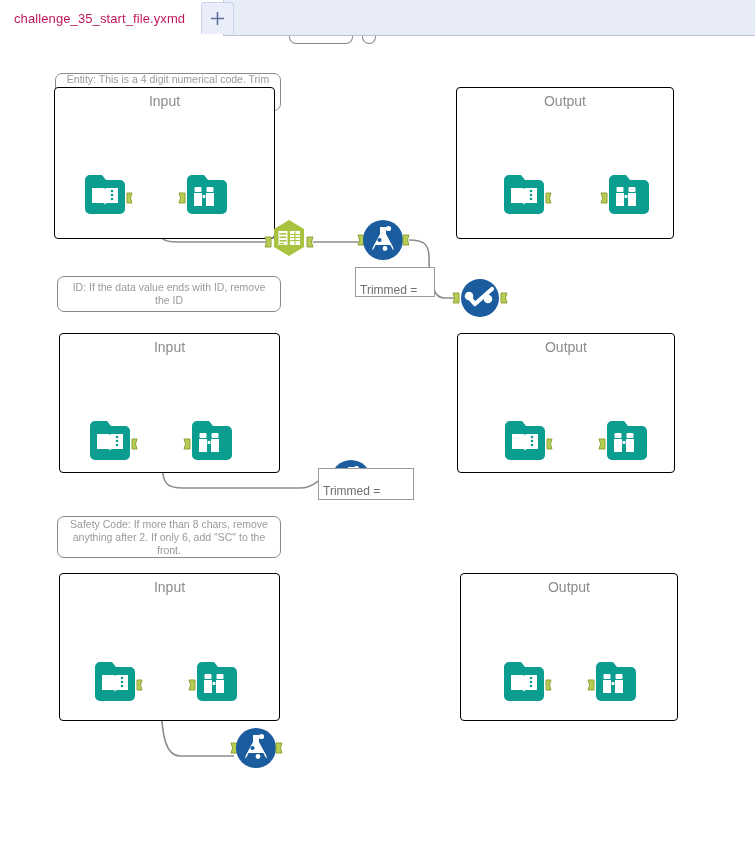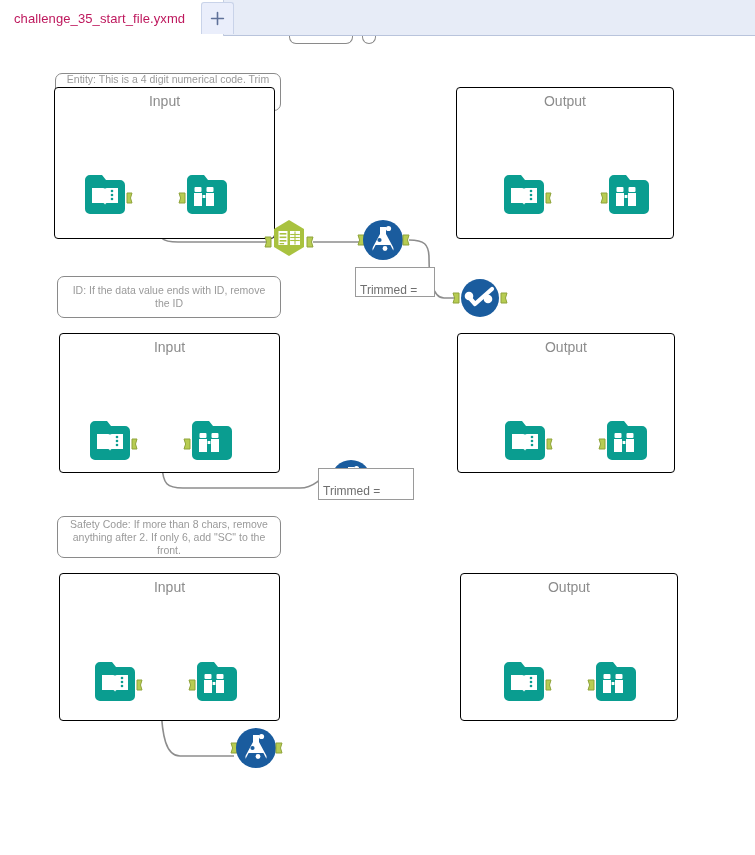--- a/index.html
+++ b/index.html
@@ -132,21 +132,21 @@
 
       <path class="wire" d="M139,649 C155,649 160,653 166,653 C172,653 176,649 190,649"></path>
       <path class="wire" d="M139,650 C155,650 160,656 161,670 C162,700 166,720 180,720 C200,720 214,720 226,720 H234"></path>
       <path class="wire" d="M548,649 C560,649 564,653 570,653 C576,653 580,649 592,649"></path>
     </svg>
 
     <div class="comment" style="left:55px; top:37px; width:226px; height:38px;">
       <span>Entity: This is a 4 digit numerical code. Trim leading zeroes and/or descriptive text at the end</span>
     </div>
 
-    <div class="comment" style="left:57px; top:240px; width:224px; height:42px;">
+    <div class="comment" style="left:57px; top:240px; width:224px; height:36px;">
       <span>ID: If the data value ends with ID, remove the ID</span>
     </div>
 
     <div class="comment" style="left:57px; top:480px; width:224px; height:42px; text-align:left;">
       <span style="text-align:center;display:block;width:100%">Safety Code: If more than 8 chars, remove anything after 2. If only 6, add "SC" to the front.</span>
     </div>
 
     <div class="container" style="left:54px; top:51px; width:221px; height:152px;">
       <div class="container-title">Input</div>
     </div>

